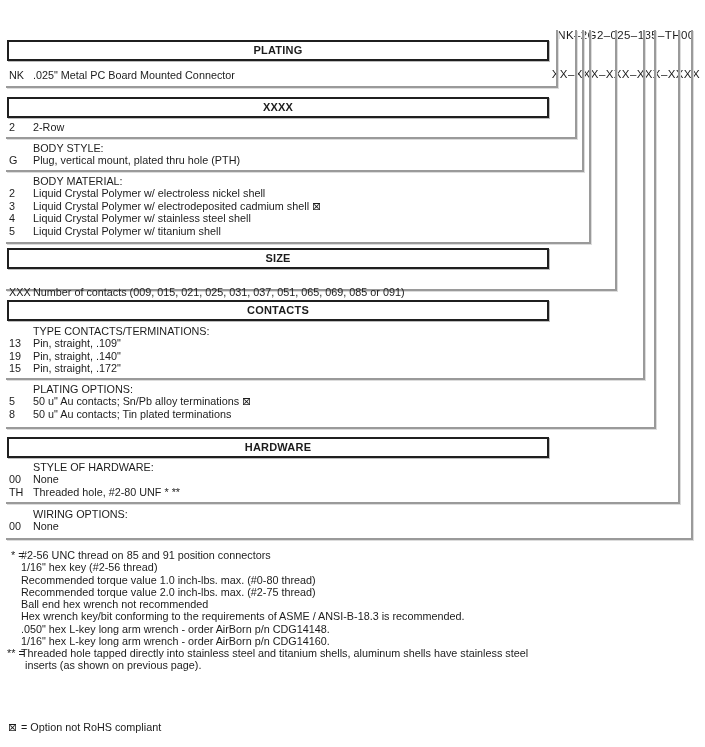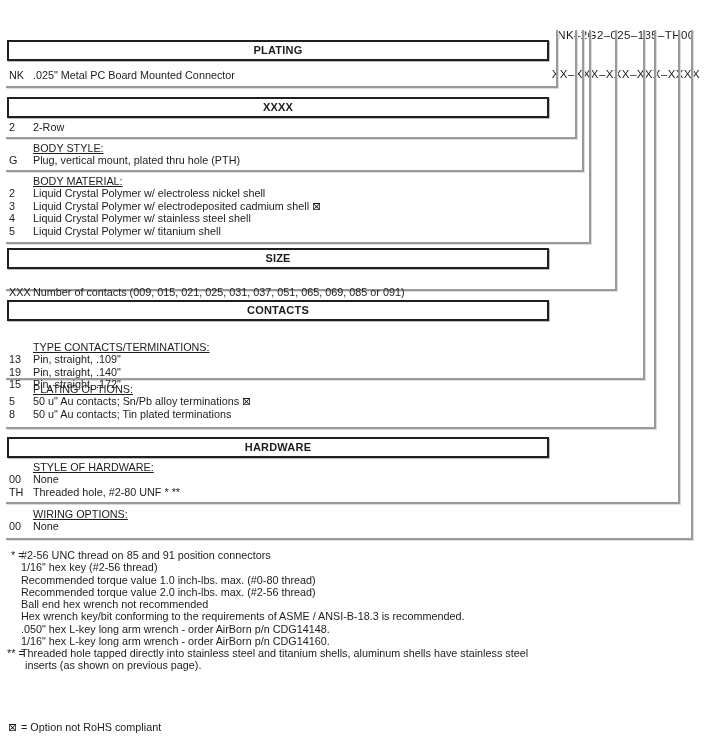--- a/index.html
+++ b/index.html
@@ -32,23 +32,23 @@
     position:absolute;left:7px;width:542px;height:21px;box-sizing:border-box;
     border:2px solid #1f1f1f;background:#ffffff;box-shadow:1px 1px 0 #bdbdbd;
     text-align:center;font-weight:bold;font-size:11px;line-height:17px;letter-spacing:0.2px;
   }
   .h-series{top:40px}.h-body{top:97px}.h-size{top:248px}.h-contacts{top:300px}.h-hardware{top:437px}
   
   .rows{position:absolute;left:9px;width:575px;font-size:10.8px;line-height:12.4px;}
   .opt-row{display:flex;}
   .opt-row .code{flex:none;width:24px;}
   .opt-row .desc{flex:1;}
-  .sub-title{padding-left:24px;text-decoration:underline;}
+  .sub-title{padding-left:24px;}
   .r-series{top:69px}.r-body{top:121px}.b-style{top:142px}.b-mat{top:175px}
-  .r-size{top:286px}.b-ctype{top:341px}.b-plate{top:383px}.b-hstyle{top:461px}.b-wiring{top:508px}
+  .r-size{top:286px}.b-ctype{top:325px}.b-plate{top:383px}.b-hstyle{top:461px}.b-wiring{top:508px}
   
   #footnotes{position:absolute;left:21px;top:549px;width:650px;font-size:10.8px;line-height:12.25px;}
   .fn-line{position:relative;}
   .fn-marker{position:absolute;left:-10px;top:0;}
   .fn-marker.dstar{left:-14px;}
   .fn-indent{padding-left:4px;}
   
   #legend{position:absolute;left:8px;top:721px;font-size:10.8px;line-height:12px;}
   #legend .sym{margin-right:4px;}
 </style>
@@ -170,21 +170,21 @@
     </div>
   </div>
 
   <div id="footnotes">
     <div class="fn-line">
       <span class="fn-marker">* =</span>
       <span>#2-56 UNC thread on 85 and 91 position connectors</span>
     </div>
     <div class="fn-line">1/16" hex key (#2-56 thread)</div>
     <div class="fn-line">Recommended torque value 1.0 inch-lbs. max. (#0-80 thread)</div>
-    <div class="fn-line">Recommended torque value 2.0 inch-lbs. max. (#2-56 thread)</div>
+    <div class="fn-line">Recommended torque value 2.0 inch-lbs. max. (#2-75 thread)</div>
     <div class="fn-line">Ball end hex wrench not recommended</div>
     <div class="fn-line">Hex wrench key/bit conforming to the requirements of ASME / ANSI-B-18.3 is recommended.</div>
     <div class="fn-line">.050" hex L-key long arm wrench - order AirBorn p/n CDG14148.</div>
     <div class="fn-line">1/16" hex L-key long arm wrench - order AirBorn p/n CDG14160.</div>
     <div class="fn-line">
       <span class="fn-marker dstar">** =</span>
       <span>Threaded hole tapped directly into stainless steel and titanium shells, aluminum shells have stainless steel</span>
     </div>
     <div class="fn-line fn-indent">inserts (as shown on previous page).</div>
   </div>

